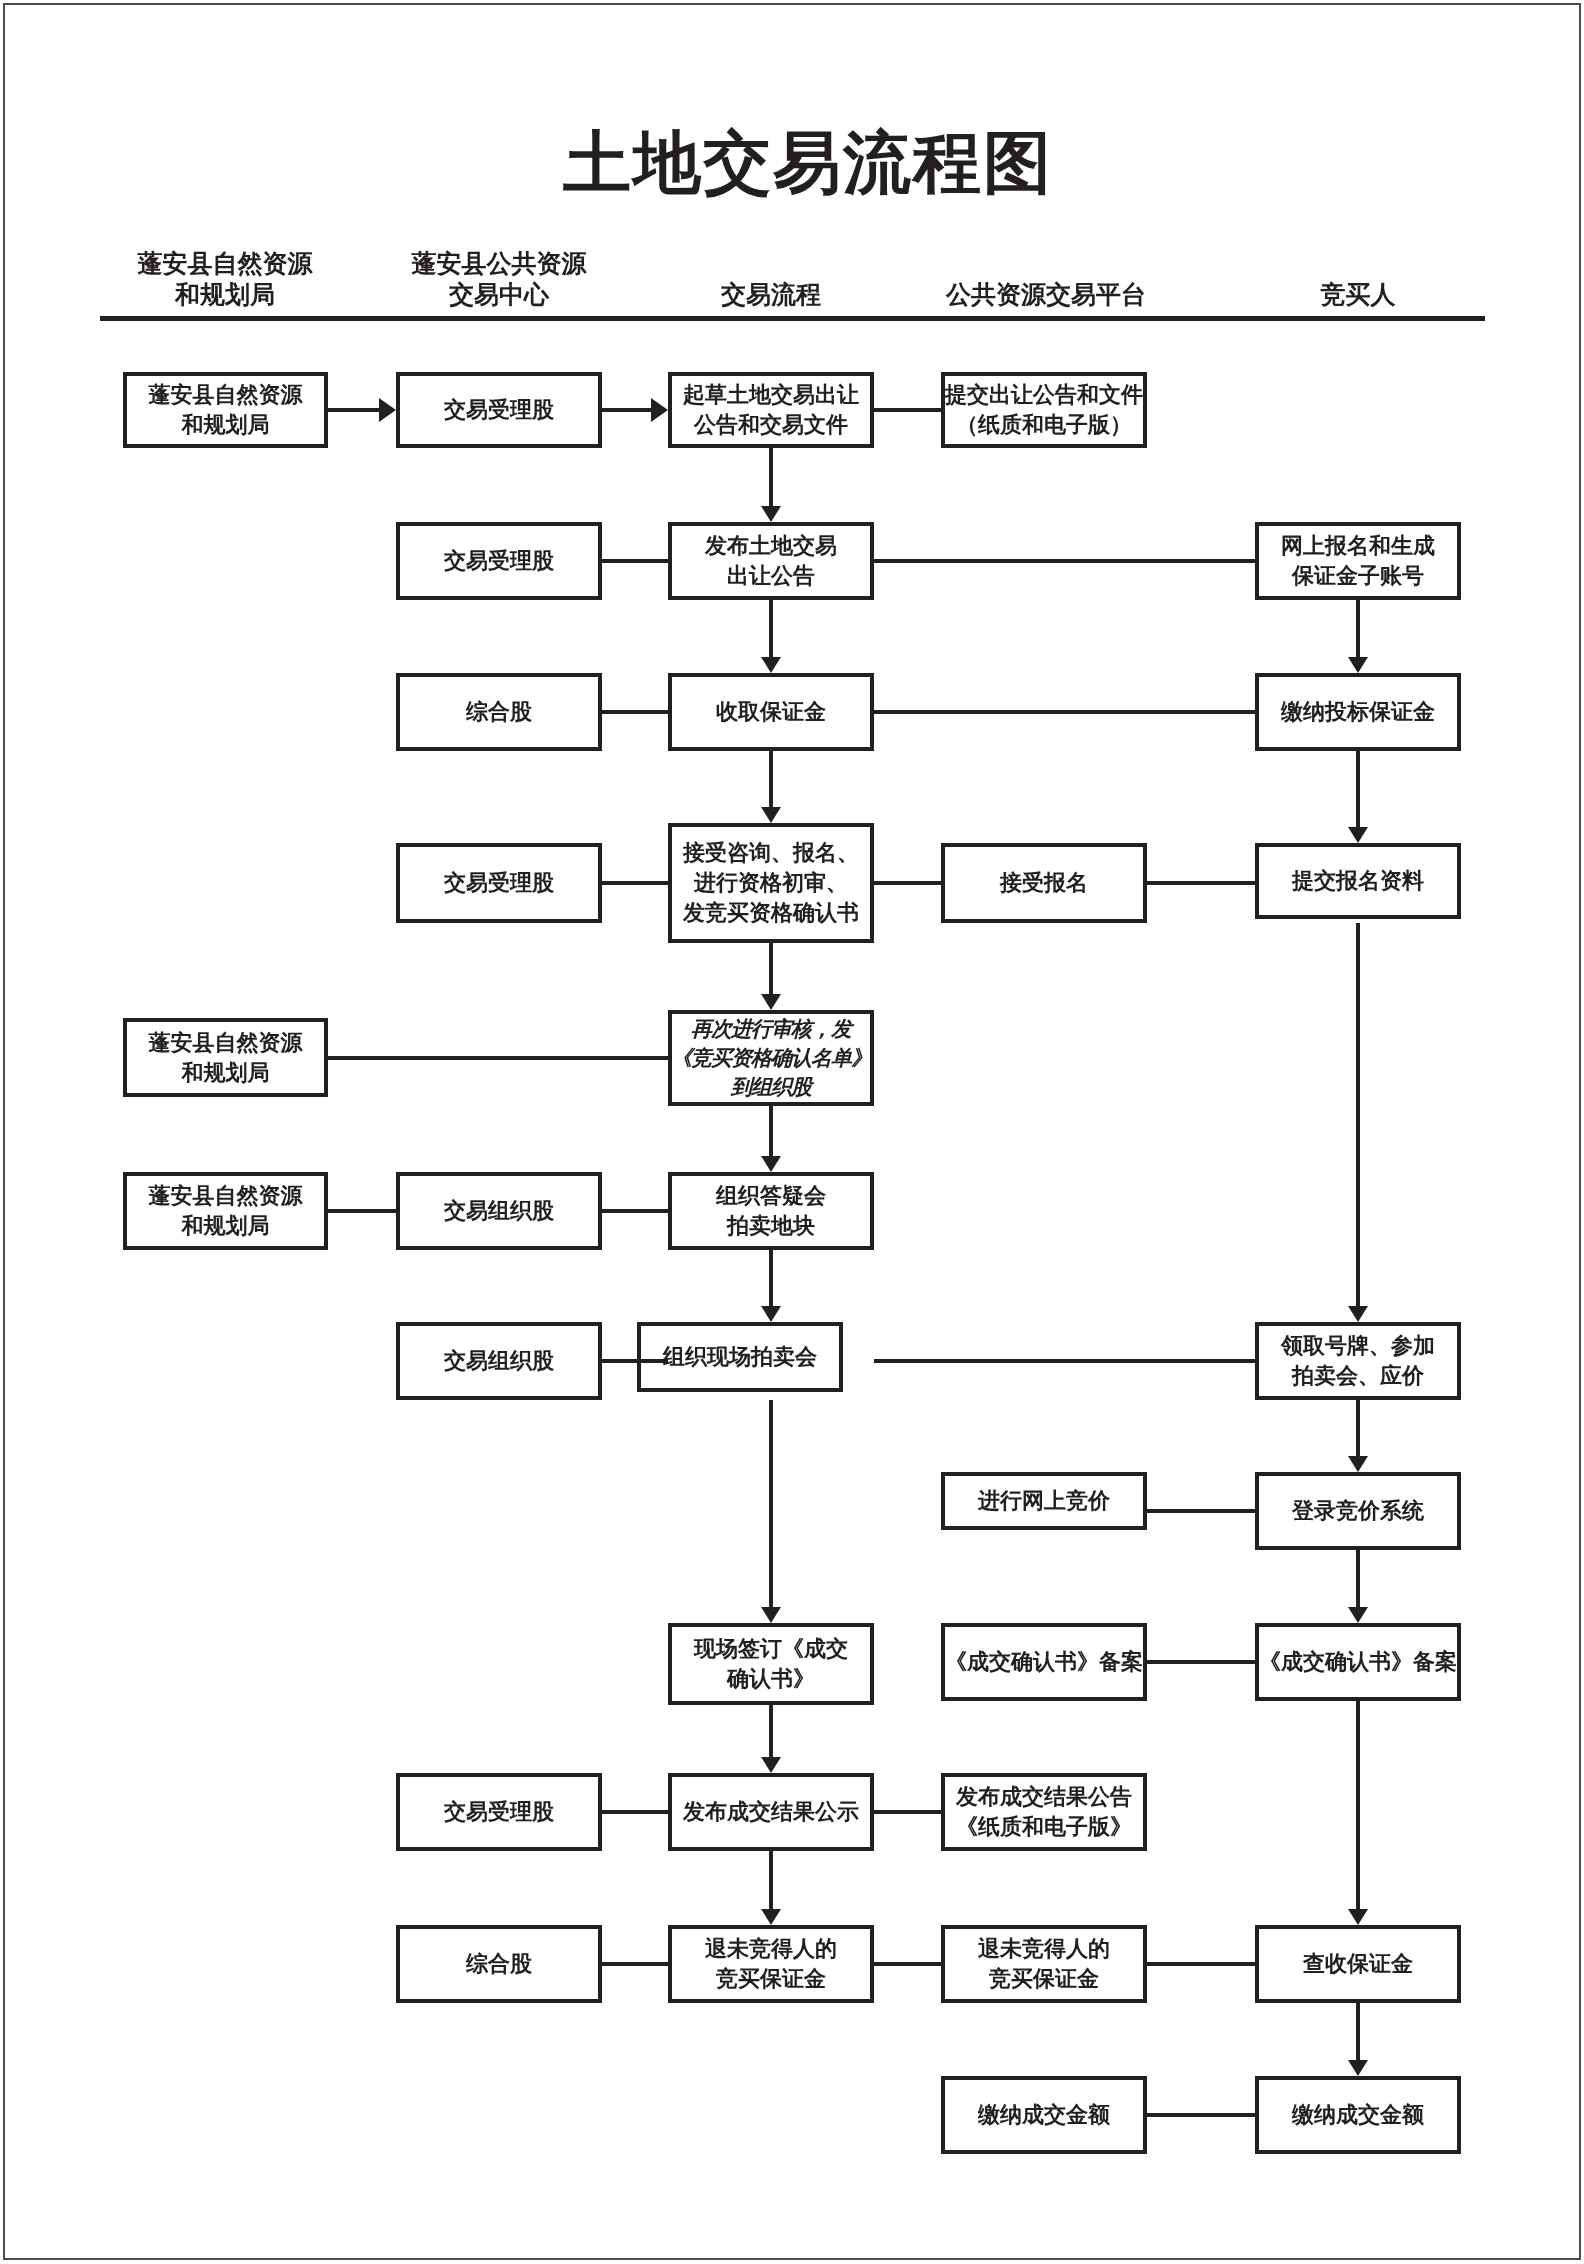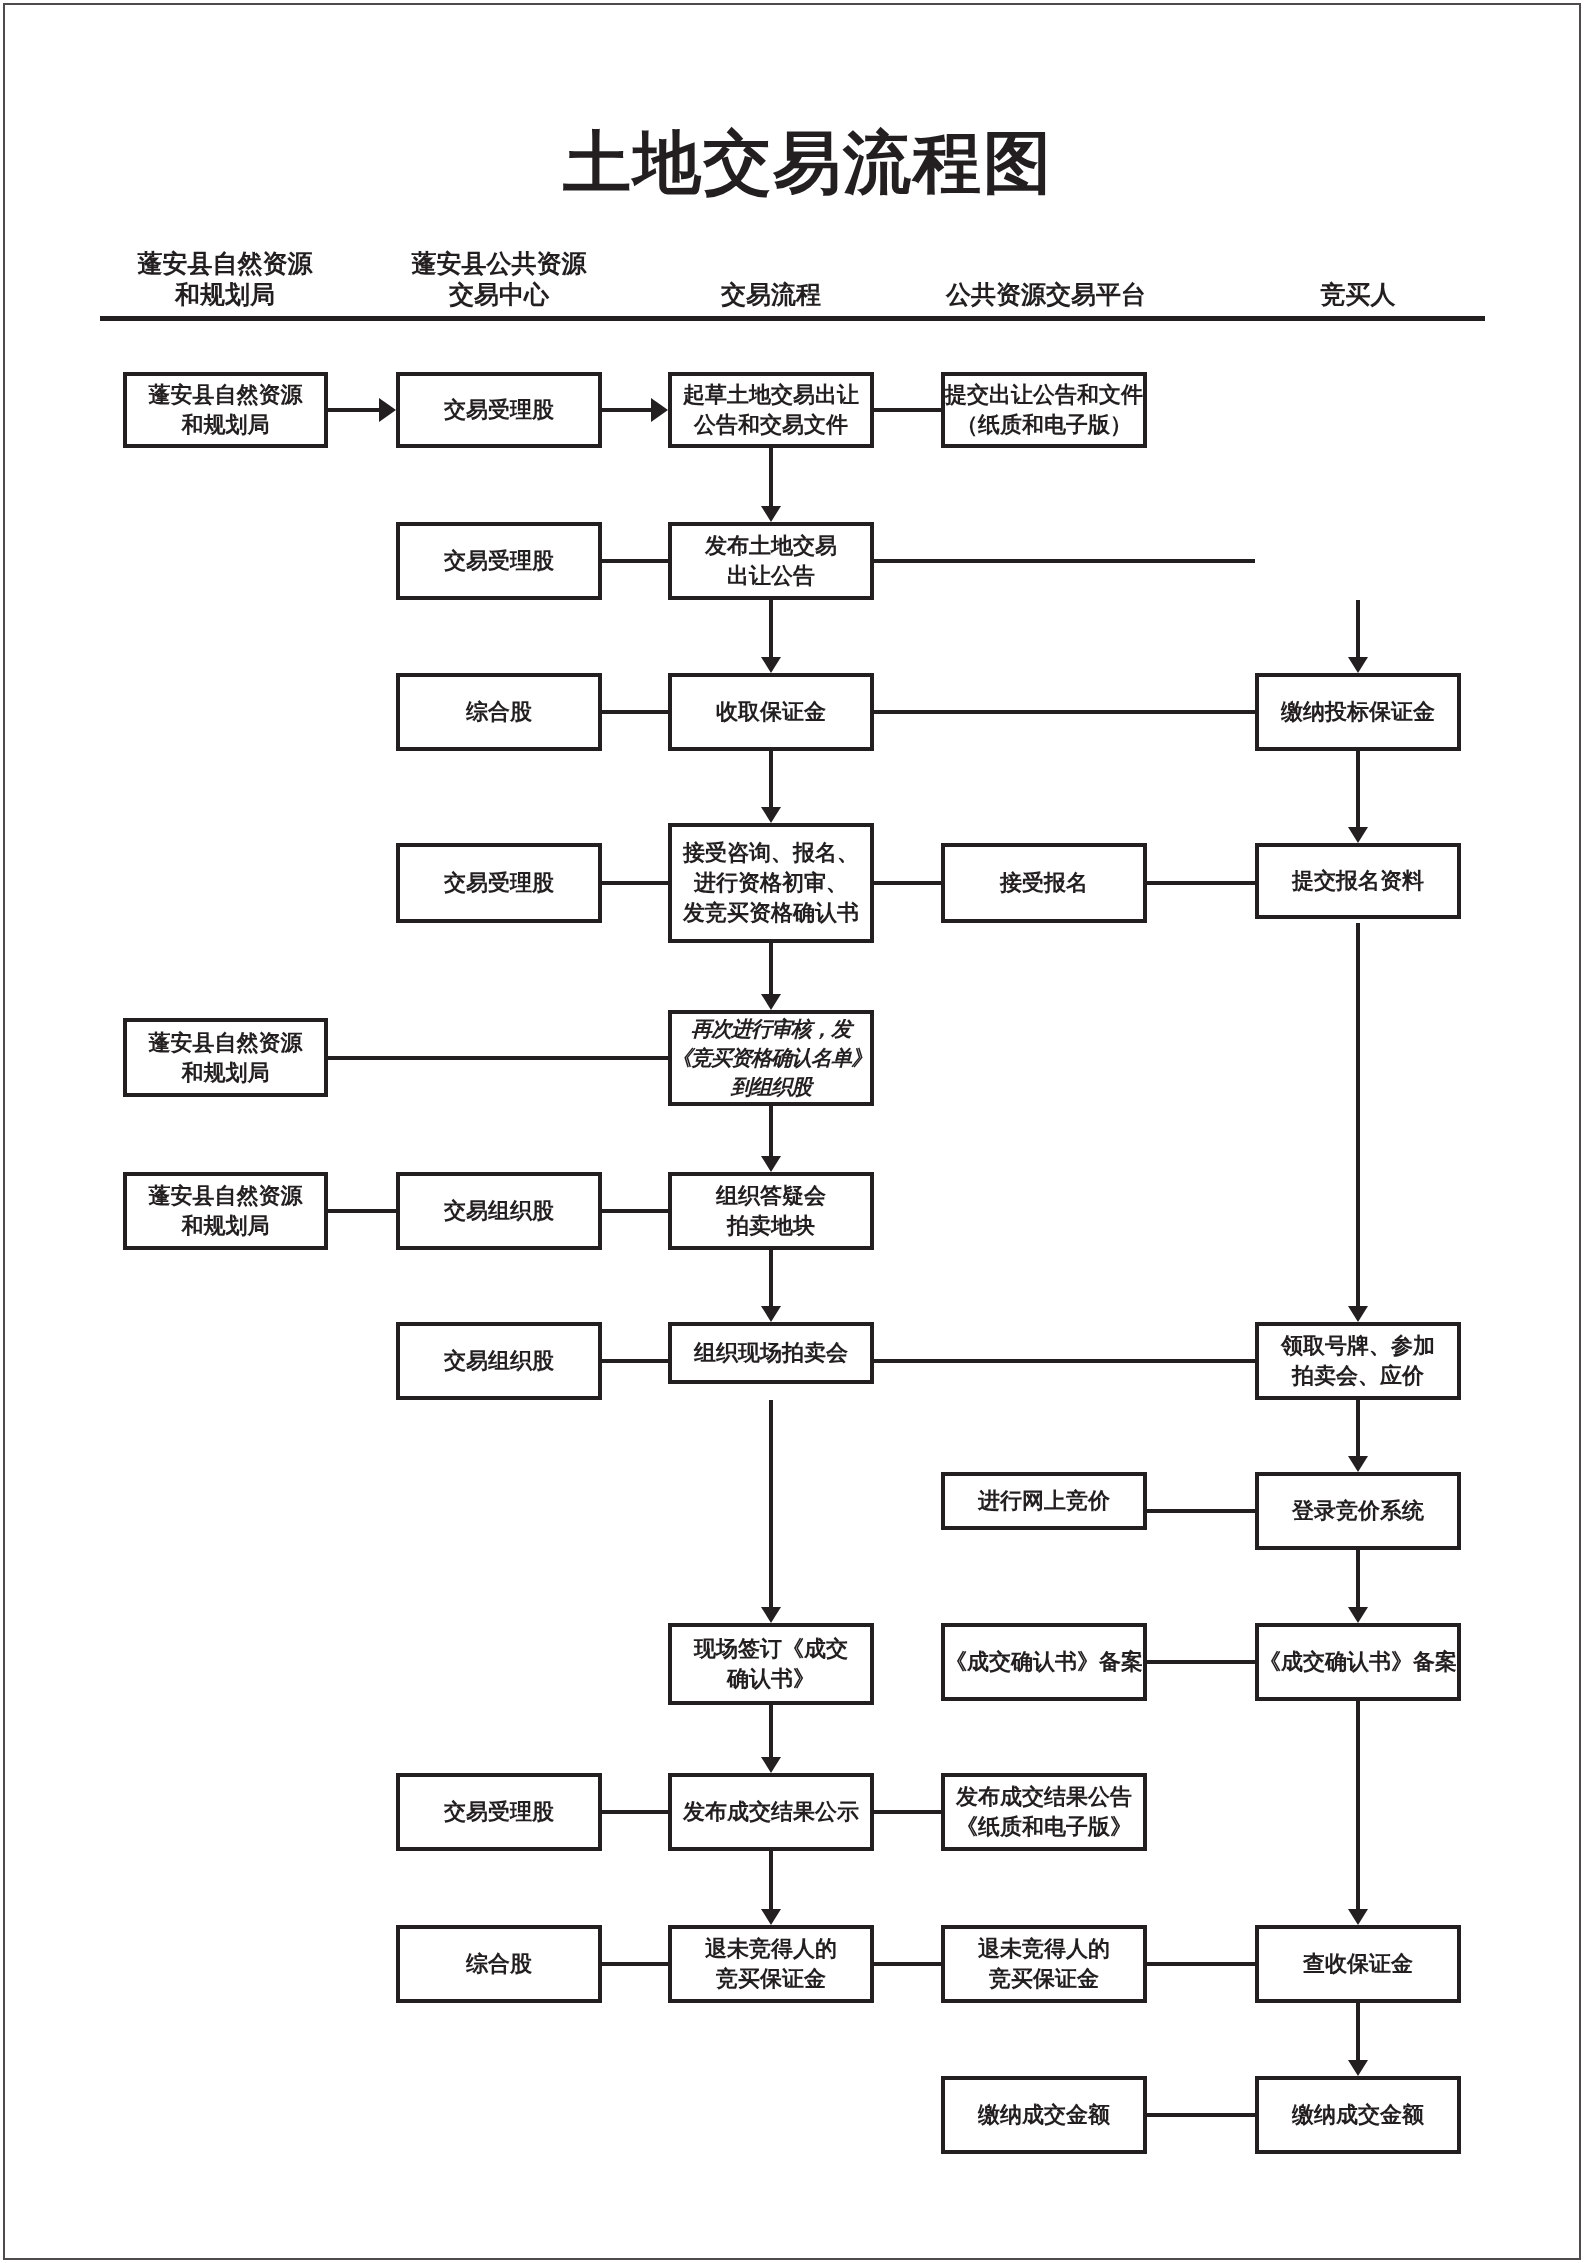--- a/index.html
+++ b/index.html
@@ -82,20 +82,22 @@
 和规划局</div>
   <div class="node" style="left:396px;top:372px;width:206px;height:76px">交易受理股</div>
   <div class="node" style="left:668px;top:372px;width:206px;height:76px">起草土地交易出让
 公告和交易文件</div>
   <div class="node" style="left:941px;top:372px;width:206px;height:76px">提交出让公告和文件
 （纸质和电子版）</div>
 
   <div class="node" style="left:396px;top:522px;width:206px;height:78px">交易受理股</div>
   <div class="node" style="left:668px;top:522px;width:206px;height:78px">发布土地交易
 出让公告</div>
+  <div class="node" style="left:1255px;top:522px;width:206px;height:78px">网上报名和生成
+保证金子账号</div>
 
   <div class="node" style="left:396px;top:673px;width:206px;height:78px">综合股</div>
   <div class="node" style="left:668px;top:673px;width:206px;height:78px">收取保证金</div>
   <div class="node" style="left:1255px;top:673px;width:206px;height:78px">缴纳投标保证金</div>
 
   <div class="node" style="left:396px;top:843px;width:206px;height:80px">交易受理股</div>
   <div class="node" style="left:668px;top:823px;width:206px;height:120px">接受咨询、报名、
 进行资格初审、
 发竞买资格确认书</div>
   <div class="node" style="left:941px;top:843px;width:206px;height:80px">接受报名</div>
@@ -107,21 +109,21 @@
 《竞买资格确认名单》
 到组织股</div>
 
   <div class="node" style="left:123px;top:1172px;width:205px;height:78px">蓬安县自然资源
 和规划局</div>
   <div class="node" style="left:396px;top:1172px;width:206px;height:78px">交易组织股</div>
   <div class="node" style="left:668px;top:1172px;width:206px;height:78px">组织答疑会
 拍卖地块</div>
 
   <div class="node" style="left:396px;top:1322px;width:206px;height:78px">交易组织股</div>
-  <div class="node" style="left:668px;top:1322px;width:206px;height:62px">组织现场拍卖会</div>
+  <div class="node" style="left:637px;top:1322px;width:206px;height:70px">组织现场拍卖会</div>
   <div class="node" style="left:1255px;top:1322px;width:206px;height:78px">领取号牌、参加
 拍卖会、应价</div>
 
   <div class="node" style="left:941px;top:1472px;width:206px;height:58px">进行网上竞价</div>
   <div class="node" style="left:1255px;top:1472px;width:206px;height:78px">登录竞价系统</div>
 
   <div class="node" style="left:668px;top:1623px;width:206px;height:82px">现场签订《成交
 确认书》</div>
   <div class="node" style="left:941px;top:1623px;width:206px;height:78px">《成交确认书》备案</div>
   <div class="node" style="left:1255px;top:1623px;width:206px;height:78px">《成交确认书》备案</div>

